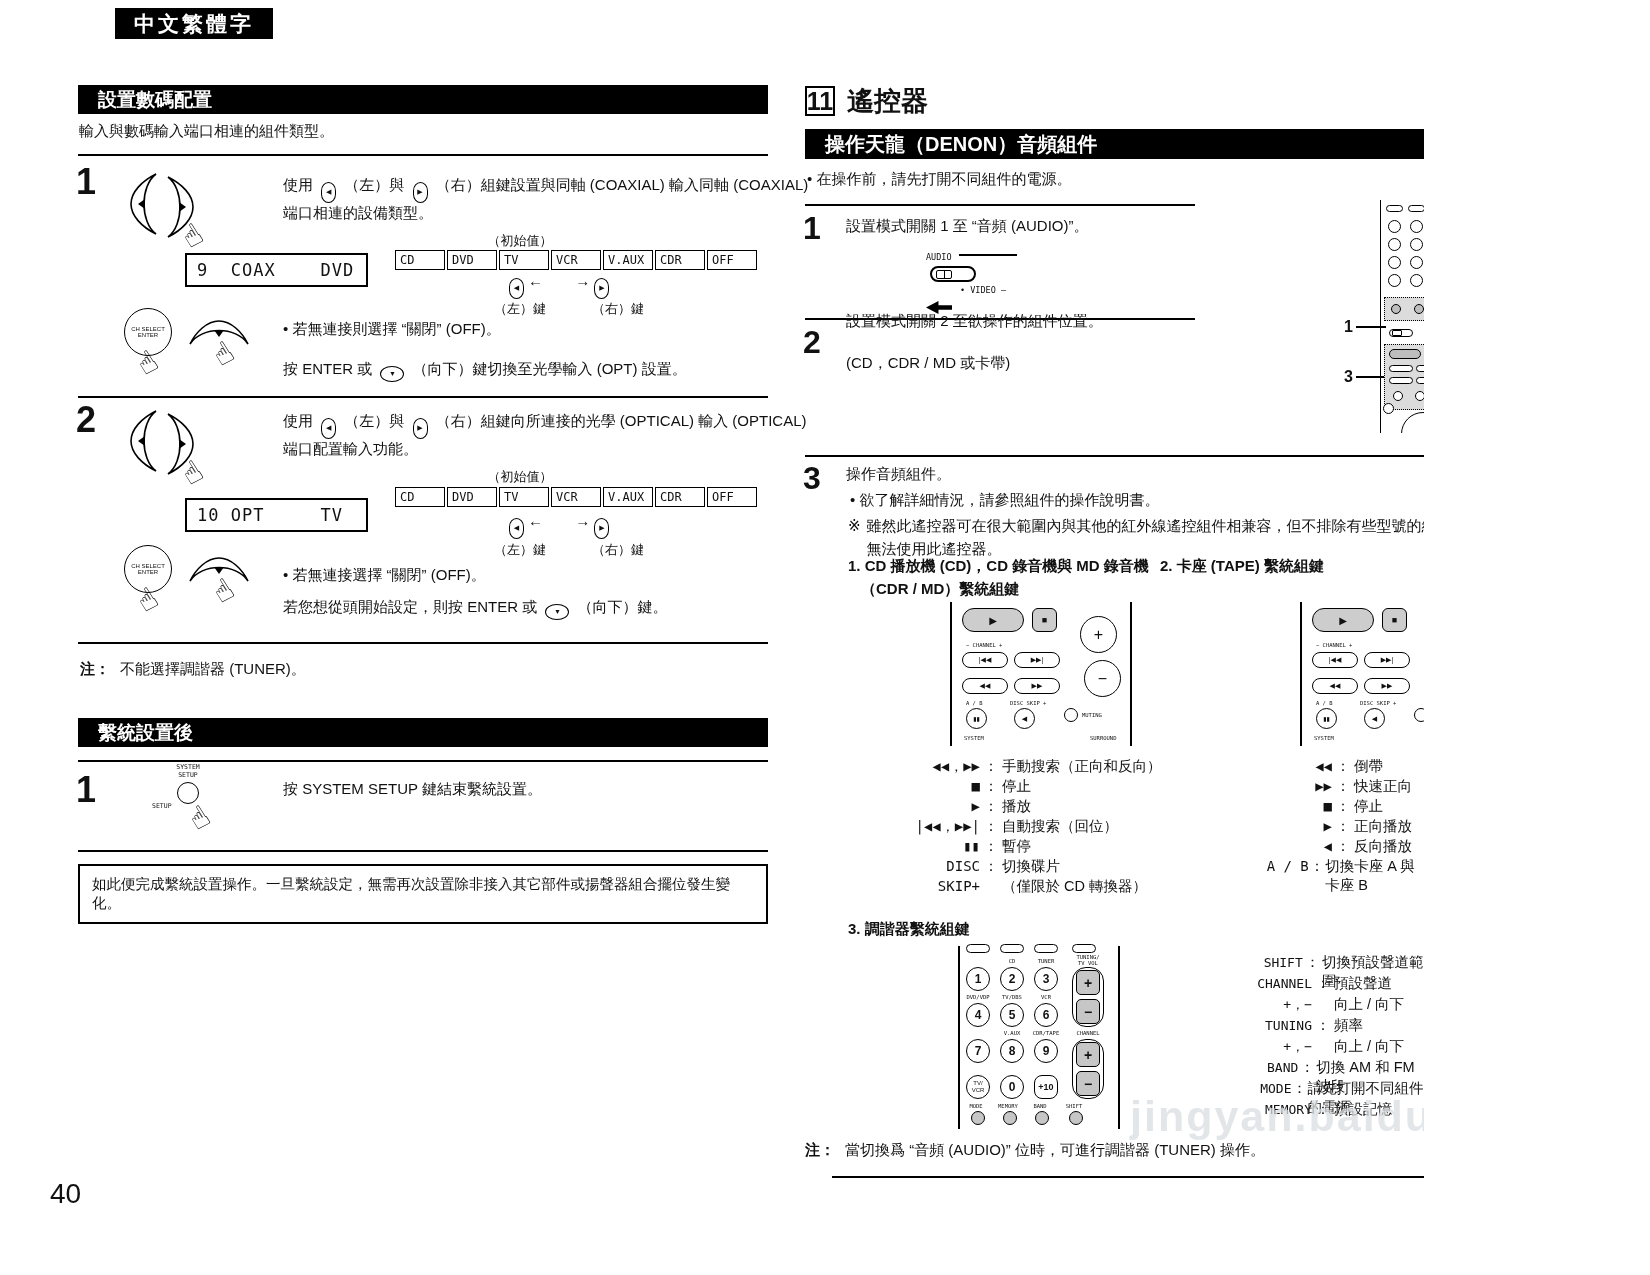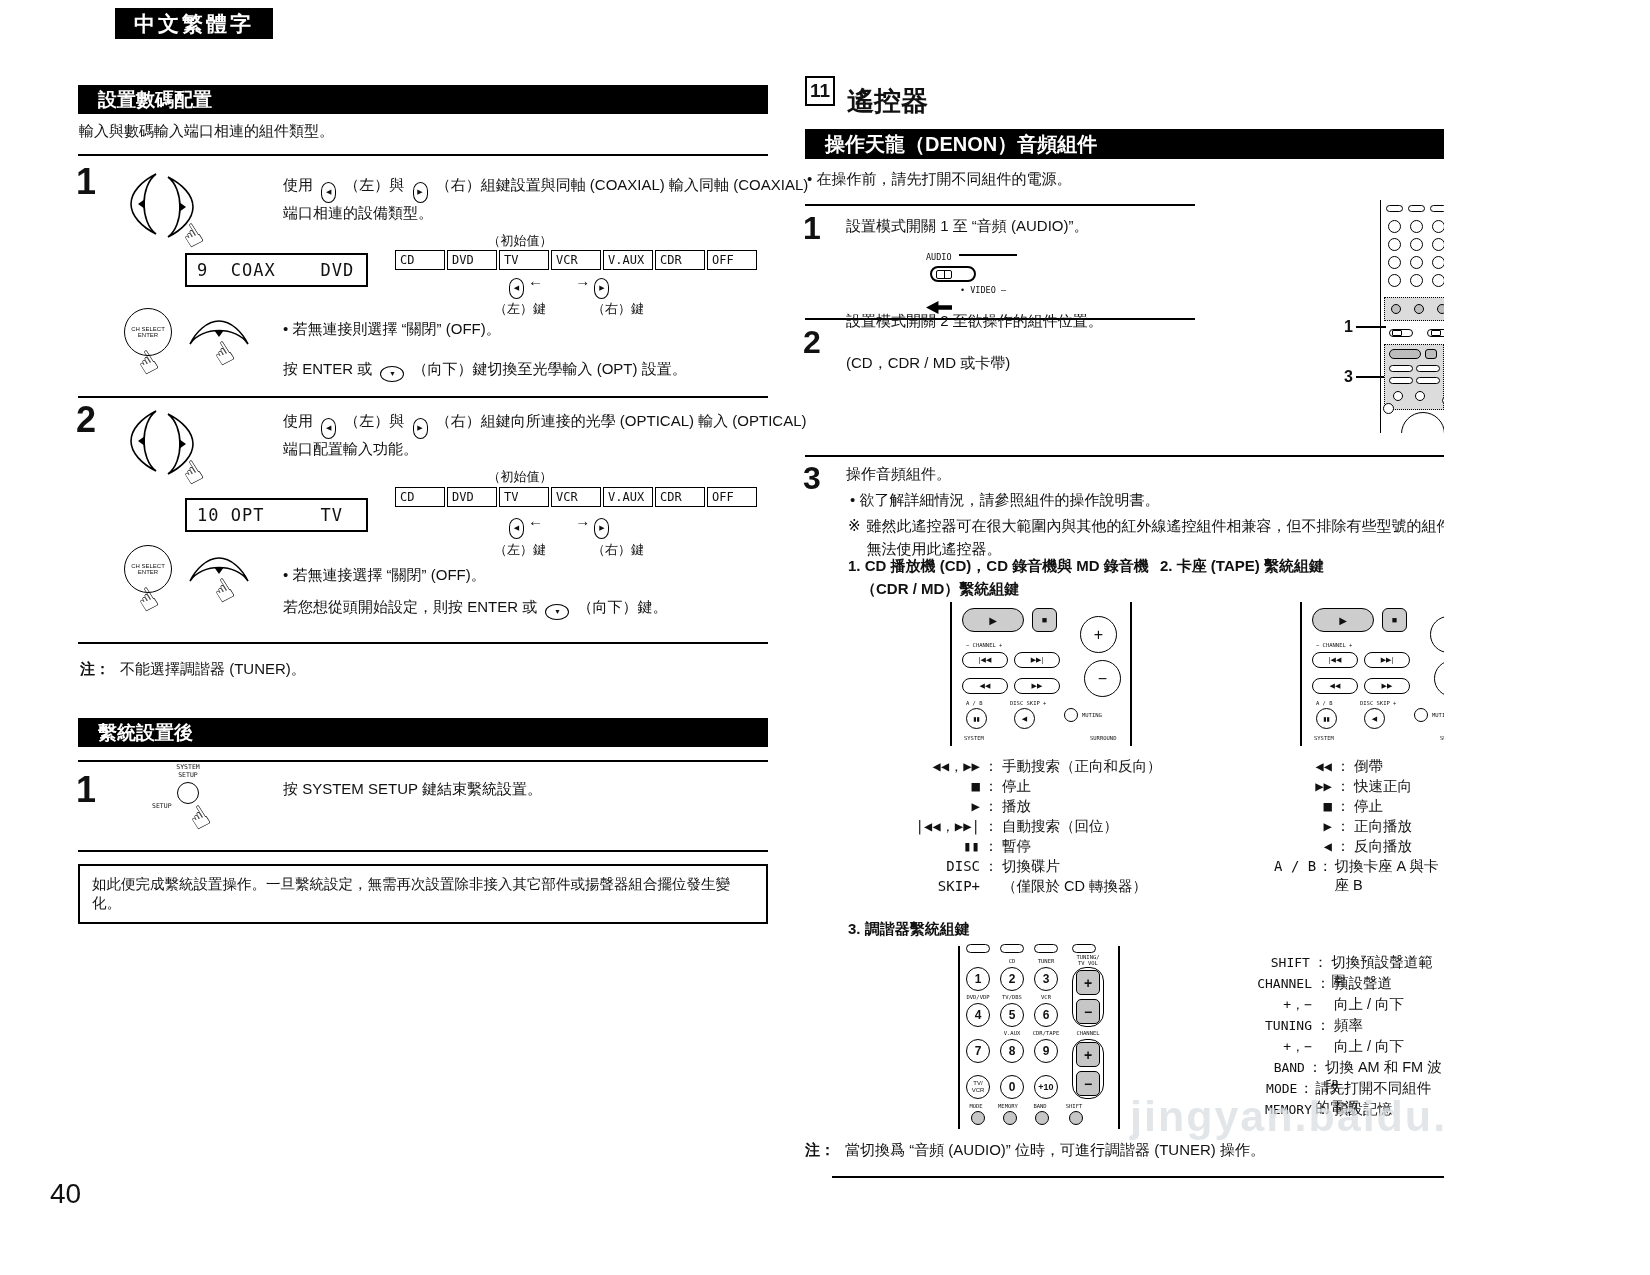--- a/index.html
+++ b/index.html
@@ -1,17 +1,17 @@
 <!DOCTYPE html>
 <html><head>
 <meta charset="utf-8">
 <style>
   html,body{margin:0;padding:0;background:#fff;}
   .page{position:relative;width:1424px;height:1275px;background:#fff;overflow:hidden;
-        font-family:"Liberation Sans","DejaVu Sans",sans-serif;color:#111;padding-left:20px;}
+        font-family:"Liberation Sans","DejaVu Sans",sans-serif;color:#111;}
   .abs{position:absolute;}
   .badge{position:absolute;left:115px;top:8px;width:158px;height:31px;background:#000;color:#fff;
          font-weight:bold;font-size:21px;display:flex;align-items:center;justify-content:center;letter-spacing:3px;}
   .hbar{position:absolute;height:29px;background:#000;color:#fff;font-weight:bold;font-size:19px;
         line-height:29px;padding-left:20px;box-sizing:border-box;}
   .rule{position:absolute;height:2px;background:#000;}
   .rulet{position:absolute;height:1.5px;background:#000;}
   .stepnum{position:absolute;font-size:36px;font-weight:bold;line-height:1;}
   .txt{position:absolute;font-size:15px;white-space:nowrap;}
   .small{font-size:13px;}
@@ -184,21 +184,21 @@
 SETUP</div>
   <div class="circ" style="left:177px;top:782px;width:22px;height:22px;"></div>
   <div class="abs" style="left:152px;top:802px;font-size:6.5px;font-family:'DejaVu Sans Mono',monospace;">SETUP</div>
   <span class="hand" style="left:190px;top:800px;">☝</span>
   <div class="txt" style="left:283px;top:780px;">按 SYSTEM SETUP 鍵結束繫統設置。</div>
   <div class="rulet" style="left:78px;top:850px;width:690px;"></div>
   <div class="abs" style="left:78px;top:864px;width:690px;border:2px solid #000;box-sizing:border-box;padding:9px 12px;font-size:14.5px;">如此便完成繫統設置操作。一旦繫統設定，無需再次設置除非接入其它部件或揚聲器組合擺位發生變化。</div>
 
   <div class="abs" style="left:50px;top:1178px;font-size:28px;">40</div>
 
-  <div class="abs" style="left:805px;top:76px;width:30px;height:30px;border:2.5px solid #000;box-sizing:border-box;display:flex;align-items:center;justify-content:center;font-size:19px;font-weight:bold;text-align:right;">11</div>
+  <div class="abs" style="left:805px;top:86px;width:30px;height:30px;border:2.5px solid #000;box-sizing:border-box;display:flex;align-items:center;justify-content:center;font-size:25px;font-weight:bold;text-align:right;">11</div>
   <div class="abs" style="left:847px;top:83px;font-size:27px;font-weight:bold;">遙控器</div>
   <div class="hbar" style="left:805px;top:129px;width:685px;height:30px;line-height:30px;font-size:20px;">
     <span>操作天龍（DENON）音頻組件</span>
   </div>
   <div class="txt" style="left:807px;top:170px;">• 在操作前，請先打開不同組件的電源。</div>
   <div class="rulet" style="left:805px;top:204px;width:390px;"></div>
 
   <div class="stepnum" style="left:803px;top:212px;font-size:32px;">1</div>
   <div class="txt" style="left:846px;top:217px;">設置模式開關 1 至 “音頻 (AUDIO)”。</div>
   <div class="abs" style="left:918px;top:246px;width:130px;">
@@ -431,21 +431,21 @@
     <span class="kcirc" style="left:6px;top:93px;">7</span>
     <span class="kcirc" style="left:40px;top:93px;">8</span>
     <span class="kcirc" style="left:74px;top:93px;">9</span>
     <div class="kpill" style="left:112px;top:93px;height:60px;">
       <span class="kcell">+</span>
       <span class="kcell">−</span>
     </div>
     <span class="kcirc pre" style="left:6px;top:129px;font-size:6px;font-weight:normal;line-height:1.1;">TV/
 VCR</span>
     <span class="kcirc" style="left:40px;top:129px;">0</span>
-    <span class="kcirc" style="left:74px;top:129px;font-size:9px;">+10</span>
+    <span class="kcirc" style="left:74px;top:129px;font-size:9px;border-radius:8px;">+10</span>
     <div class="klab" style="left:-6px;top:157px;">MODE</div>
     <div class="klab" style="left:26px;top:157px;">MEMORY</div>
     <div class="klab" style="left:58px;top:157px;">BAND</div>
     <div class="klab" style="left:92px;top:157px;">SHIFT</div>
     <span class="ksm" style="left:11px;top:165px;"></span>
     <span class="ksm" style="left:43px;top:165px;"></span>
     <span class="ksm" style="left:75px;top:165px;"></span>
     <span class="ksm" style="left:109px;top:165px;"></span>
   </div>
 

